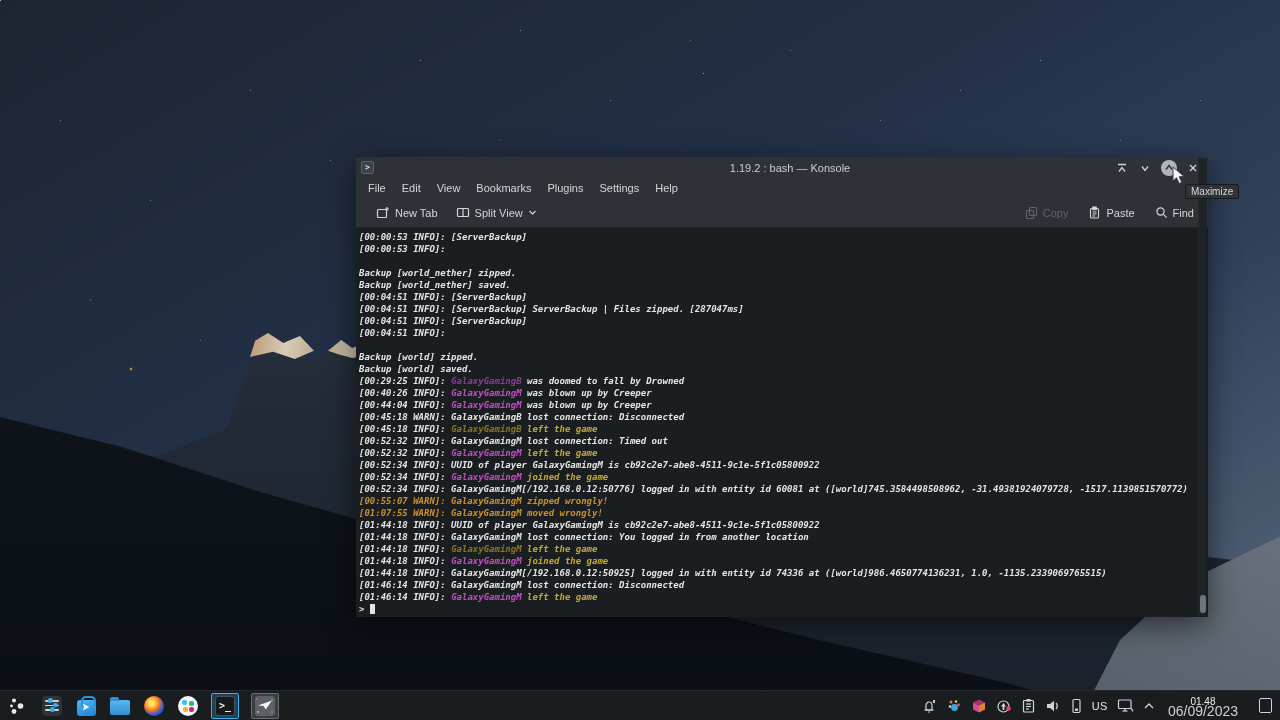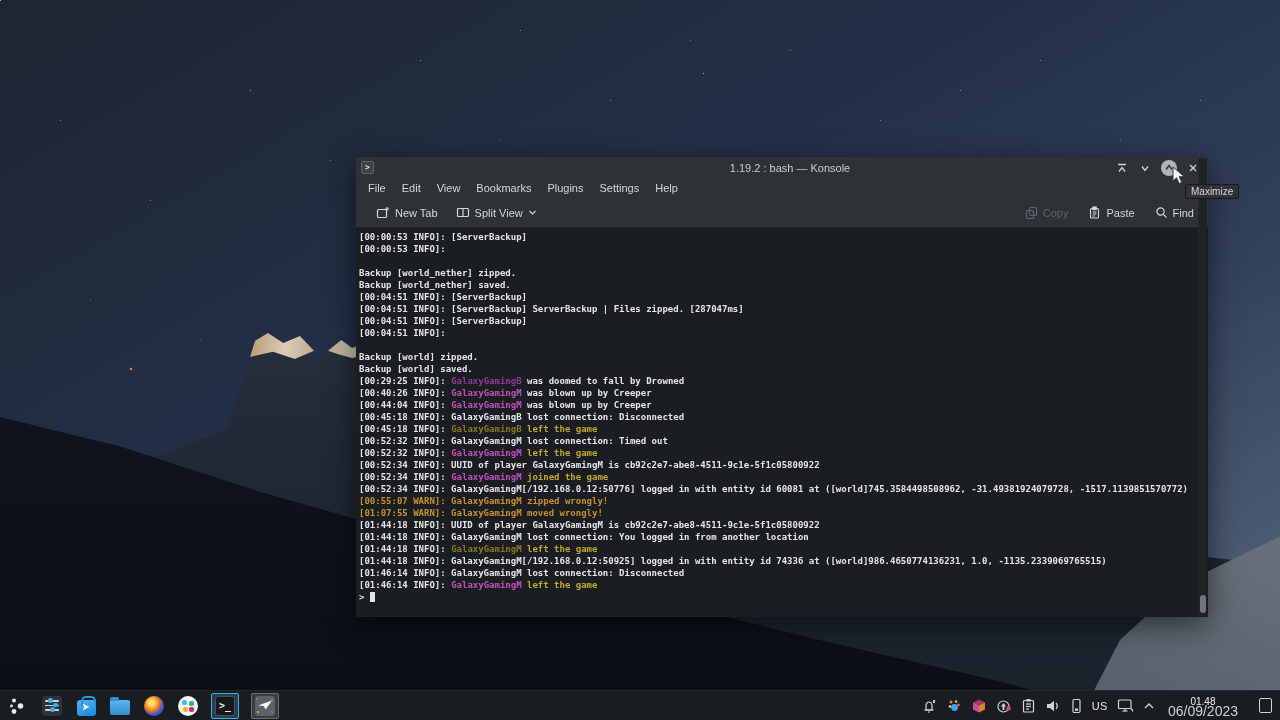--- a/index.html
+++ b/index.html
@@ -58,21 +58,21 @@
 
   .toolbar { height:30px; background:#2e3237; border-bottom:1px solid #212529; display:flex; align-items:center; font-size:11px; }
   .tb-group-left { display:flex; align-items:center; gap:18px; padding-left:20px; }
   .tb-group-right { margin-left:auto; display:flex; align-items:center; gap:20px; padding-right:14px; }
   .tb-btn { display:flex; align-items:center; gap:5px; color:#d4d7d9; }
   .tb-btn.disabled { color:#5f656b; }
   .tb-btn svg { display:block; }
 
   .terminal { position:absolute; left:0; right:0; top:71px; bottom:0; background:#1b1e20;
     padding:3px 14px 0 3px; font-family:"DejaVu Sans Mono",monospace; font-size:9px; font-weight:bold;
-    line-height:12px; color:#e4e6e6; }
+    line-height:12px; color:#e4e6e6;font-style:italic; }
   .term-line { height:12px; white-space:pre; overflow:hidden; }
   .c-fg{color:#e4e6e6} .c-mag{color:#c14fc1} .c-dim{color:#8a3d92}
   .c-yel{color:#c2a930} .c-olv{color:#8b7623} .c-wrn{color:#c9912e}
   .cursor { display:inline-block; width:5px; height:10px; background:#e0e2e3; vertical-align:-2px; }
   .term-scrollbar { position:absolute; top:1px; bottom:1px; right:1px; width:9px; background:#1f2326; border-left:1px solid #26292c; }
   .term-thumb { position:absolute; bottom:3px; left:1px; width:6px; height:18px; border-radius:3px; background:#70767c; }
 
   
   .tooltip { position:absolute; left:1185px; top:184px; height:15px; padding:1px 5px; z-index:60;
     background:#2f3338; border:1px solid #17191b; border-radius:2px; color:#d5d8da; font-size:10px; line-height:12px; }
@@ -236,32 +236,33 @@
       <div class="term-line"><span class="c-fg">[00:04:51 INFO]: [ServerBackup]</span></div>
       <div class="term-line"><span class="c-fg">[00:04:51 INFO]: [ServerBackup] ServerBackup | Files zipped. [287047ms]</span></div>
       <div class="term-line"><span class="c-fg">[00:04:51 INFO]: [ServerBackup]</span></div>
       <div class="term-line"><span class="c-fg">[00:04:51 INFO]: </span></div>
       <div class="term-line"></div>
       <div class="term-line"><span class="c-fg">Backup [world] zipped.</span></div>
       <div class="term-line"><span class="c-fg">Backup [world] saved.</span></div>
       <div class="term-line"><span class="c-fg">[00:29:25 INFO]: </span><span class="c-dim">GalaxyGamingB</span><span class="c-fg"> was doomed to fall by Drowned</span></div>
       <div class="term-line"><span class="c-fg">[00:40:26 INFO]: </span><span class="c-mag">GalaxyGamingM</span><span class="c-fg"> was blown up by Creeper</span></div>
       <div class="term-line"><span class="c-fg">[00:44:04 INFO]: </span><span class="c-mag">GalaxyGamingM</span><span class="c-fg"> was blown up by Creeper</span></div>
-      <div class="term-line"><span class="c-fg">[00:45:18 INFO]: GalaxyGamingB lost connection: Disconnected</span></div>
+      <div class="term-line"><span class="c-fg">[00:45:18 WARN]: GalaxyGamingB lost connection: Disconnected</span></div>
       <div class="term-line"><span class="c-fg">[00:45:18 INFO]: </span><span class="c-olv">GalaxyGamingB</span><span class="c-yel"> left the game</span></div>
       <div class="term-line"><span class="c-fg">[00:52:32 INFO]: GalaxyGamingM lost connection: Timed out</span></div>
       <div class="term-line"><span class="c-fg">[00:52:32 INFO]: </span><span class="c-mag">GalaxyGamingM</span><span class="c-yel"> left the game</span></div>
       <div class="term-line"><span class="c-fg">[00:52:34 INFO]: UUID of player GalaxyGamingM is cb92c2e7-abe8-4511-9c1e-5f1c05800922</span></div>
       <div class="term-line"><span class="c-fg">[00:52:34 INFO]: </span><span class="c-mag">GalaxyGamingM</span><span class="c-yel"> joined the game</span></div>
       <div class="term-line"><span class="c-fg">[00:52:34 INFO]: GalaxyGamingM[/192.168.0.12:50776] logged in with entity id 60081 at ([world]745.3584498508962, -31.49381924079728, -1517.1139851570772)</span></div>
       <div class="term-line"><span class="c-wrn">[00:55:07 WARN]: GalaxyGamingM zipped wrongly!</span></div>
       <div class="term-line"><span class="c-wrn">[01:07:55 WARN]: GalaxyGamingM moved wrongly!</span></div>
       <div class="term-line"><span class="c-fg">[01:44:18 INFO]: UUID of player GalaxyGamingM is cb92c2e7-abe8-4511-9c1e-5f1c05800922</span></div>
       <div class="term-line"><span class="c-fg">[01:44:18 INFO]: GalaxyGamingM lost connection: You logged in from another location</span></div>
       <div class="term-line"><span class="c-fg">[01:44:18 INFO]: </span><span class="c-olv">GalaxyGamingM</span><span class="c-yel"> left the game</span></div>
+      <div class="term-line"><span class="c-fg">[01:44:18 INFO]: </span><span class="c-mag">GalaxyGamingM</span><span class="c-yel"> joined the game</span></div>
       <div class="term-line"><span class="c-fg">[01:44:18 INFO]: GalaxyGamingM[/192.168.0.12:50925] logged in with entity id 74336 at ([world]986.4650774136231, 1.0, -1135.2339069765515)</span></div>
       <div class="term-line"><span class="c-fg">[01:46:14 INFO]: GalaxyGamingM lost connection: Disconnected</span></div>
       <div class="term-line"><span class="c-fg">[01:46:14 INFO]: </span><span class="c-mag">GalaxyGamingM</span><span class="c-yel"> left the game</span></div>
       <div class="term-line"><span class="c-fg">&gt; </span><span class="cursor"></span></div>
     </div>
   <div class="term-scrollbar">
     <div class="term-thumb"></div>
   </div>
 </div>
 

